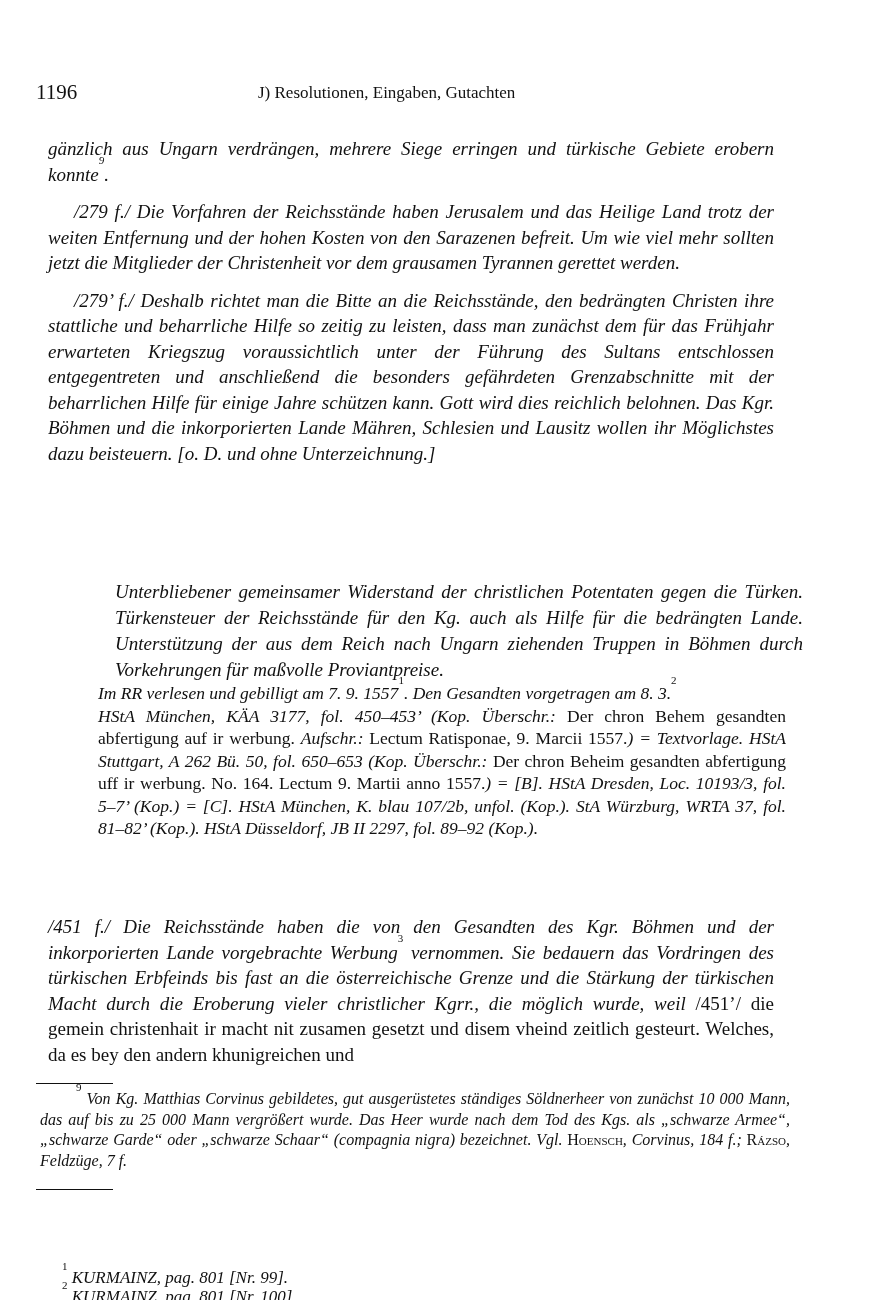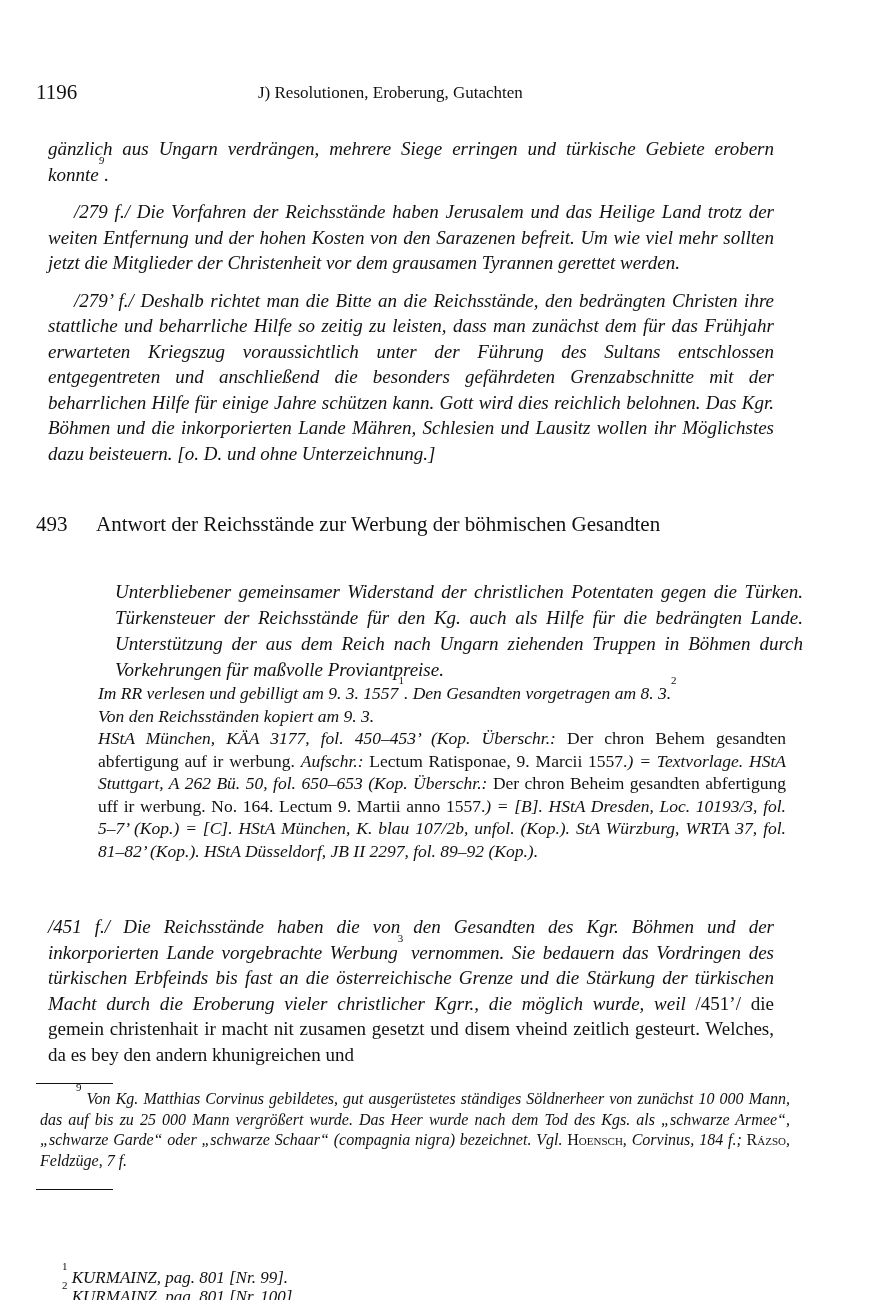--- a/index.html
+++ b/index.html
@@ -28,38 +28,34 @@
   .fns sup { font-style:normal; font-size:11px; }
   .up { font-style:normal; }
 </style>
 </head>
 <body>
 
 <div class="page">
 
   <div class="header">
     <span class="pnum">1196</span>
-    <span class="running">J) Resolutionen, Eroberung, Gutachten</span>
+    <span class="running">J) Resolutionen, Eingaben, Gutachten</span>
   </div>
 
   <div class="block ital" style="top:124px;">
     <p class="p"><span>gänzlich aus Ungarn verdrängen, mehrere Siege erringen und türkische Gebiete erobern konnte</span><sup>9</sup><span>.</span></p>
     <p class="p indent">/279 f./ Die Vorfahren der Reichsstände haben Jerusalem und das Heilige Land trotz der weiten Entfernung und der hohen Kosten von den Sarazenen befreit. Um wie viel mehr sollten jetzt die Mitglieder der Christenheit vor dem grausamen Tyrannen gerettet werden.</p>
     <p class="p indent">/279’ f./ Deshalb richtet man die Bitte an die Reichsstände, den bedrängten Christen ihre stattliche und beharrliche Hilfe so zeitig zu leisten, dass man zunächst dem für das Frühjahr erwarteten Kriegszug voraussichtlich unter der Führung des Sultans entschlossen entgegentreten und anschließend die besonders gefährdeten Grenzabschnitte mit der beharrlichen Hilfe für einige Jahre schützen kann. Gott wird dies reichlich belohnen. Das Kgr. Böhmen und die inkorporierten Lande Mähren, Schlesien und Lausitz wollen ihr Möglichstes dazu beisteuern. [o. D. und ohne Unterzeichnung.]</p>
   </div>
 
-  <div class="doc-title">
-    <span class="doc-num">493</span><span>Antwort der Reichsstände zur Werbung der böhmischen Gesandten</span>
-  </div>
 
   <p class="summary">Unterbliebener gemeinsamer Widerstand der christlichen Potentaten gegen die Türken. Türkensteuer der Reichsstände für den Kg. auch als Hilfe für die bedrängten Lande. Unterstützung der aus dem Reich nach Ungarn ziehenden Truppen in Böhmen durch Vorkehrungen für maßvolle Proviantpreise.</p>
 
   <p class="source">
-    <span class="line ital"><span>Im RR verlesen und gebilligt am 9. 3. 1557</span><sup class="up">1</sup><span>. Den Gesandten vorgetragen am 8. 3.</span><sup class="up">2</sup></span>
-    <span class="line ital">Von den Reichsständen kopiert am 9. 3.</span>
+    <span class="line ital"><span>Im RR verlesen und gebilligt am 7. 9. 1557</span><sup class="up">1</sup><span>. Den Gesandten vorgetragen am 8. 3.</span><sup class="up">2</sup></span>
     <span><span class="ital">HStA München, KÄA 3177, fol. 450–453’ (Kop. Überschr.:</span><span> Der chron Behem gesandten abfertigung auf ir werbung. </span><span class="ital">Aufschr.:</span><span> Lectum Ratisponae, 9. Marcii 1557.</span><span class="ital">) = Textvorlage. HStA Stuttgart, A 262 Bü. 50, fol. 650–653 (Kop. Überschr.:</span><span> Der chron Beheim gesandten abfertigung uff ir werbung. No. 164. Lectum 9. Martii anno 1557.</span><span class="ital">) = [B]. HStA Dresden, Loc. 10193/3, fol. 5–7’ (Kop.) = [C]. HStA München, K. blau 107/2b, unfol. (Kop.). StA Würzburg, WRTA 37, fol. 81–82’ (Kop.). HStA Düsseldorf, JB II 2297, fol. 89–92 (Kop.).</span></span>
   </p>
 
   <div class="body2">
     <p class="p"><span class="ital">/451 f./ Die Reichsstände haben die von den Gesandten des Kgr. Böhmen und der inkorporierten Lande vorgebrachte Werbung</span><sup>3</sup><span class="ital"> vernommen. Sie bedauern das Vordringen des türkischen Erbfeinds bis fast an die österreichische Grenze und die Stärkung der türkischen Macht durch die Eroberung vieler christlicher Kgrr., die möglich wurde, weil</span><span> /451’/ die gemein christenhait ir macht nit zusamen gesetzt und disem vheind zeitlich gesteurt. Welches, da es bey den andern khunigreichen und</span></p>
   </div>
 
   <div class="rule" style="left:36px; top:1083px; width:77px;"></div>
   <p class="fn9"><sup class="up">9</sup><span> Von Kg. Matthias Corvinus gebildetes, gut ausgerüstetes ständiges Söldnerheer von zunächst 10 000 Mann, das auf bis zu 25 000 Mann vergrößert wurde. Das Heer wurde nach dem Tod des Kgs. als „schwarze Armee“, „schwarze Garde“ oder „schwarze Schaar“ (compagnia nigra) bezeichnet. Vgl. </span><span class="sc">Hoensch</span><span>, Corvinus, 184 f.; </span><span class="sc">Rázso</span><span>, Feldzüge, 7 f.</span></p>
 

